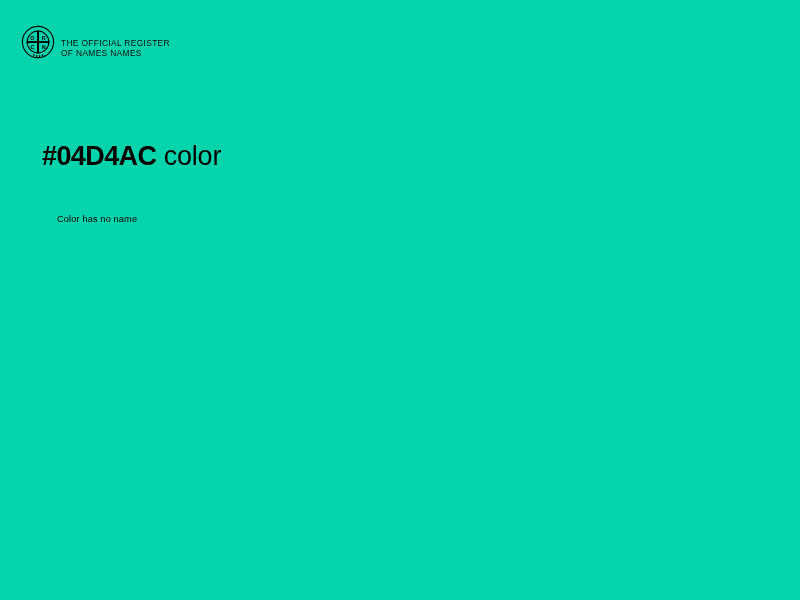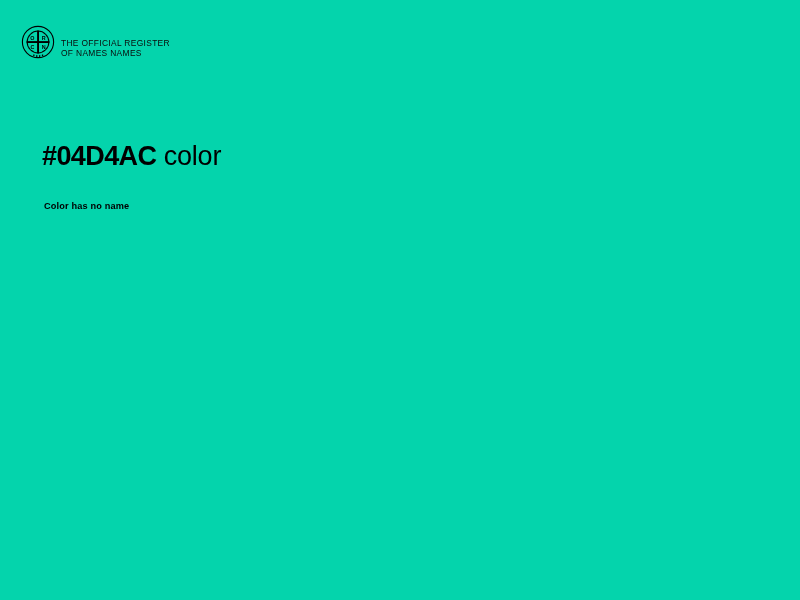--- a/index.html
+++ b/index.html
@@ -76,24 +76,24 @@
   .headline .word {
     font-weight: 400;
     letter-spacing: -0.2px;
   }
 
   
   .subtitle {
     position: absolute;
     left: 42px;
     top: 199px;
-    margin: 2px;
+    margin: 15px;
     font-family: "Liberation Sans", sans-serif;
     font-size: 9.2px;
-    font-weight: 700;
+    font-weight: 400;
     letter-spacing: 0.15px;
     color: #000000;
     white-space: nowrap;
   }
 </style>
 </head>
 <body>
 
 <div class="page" style="background: rgb(4, 212, 172);">
 

